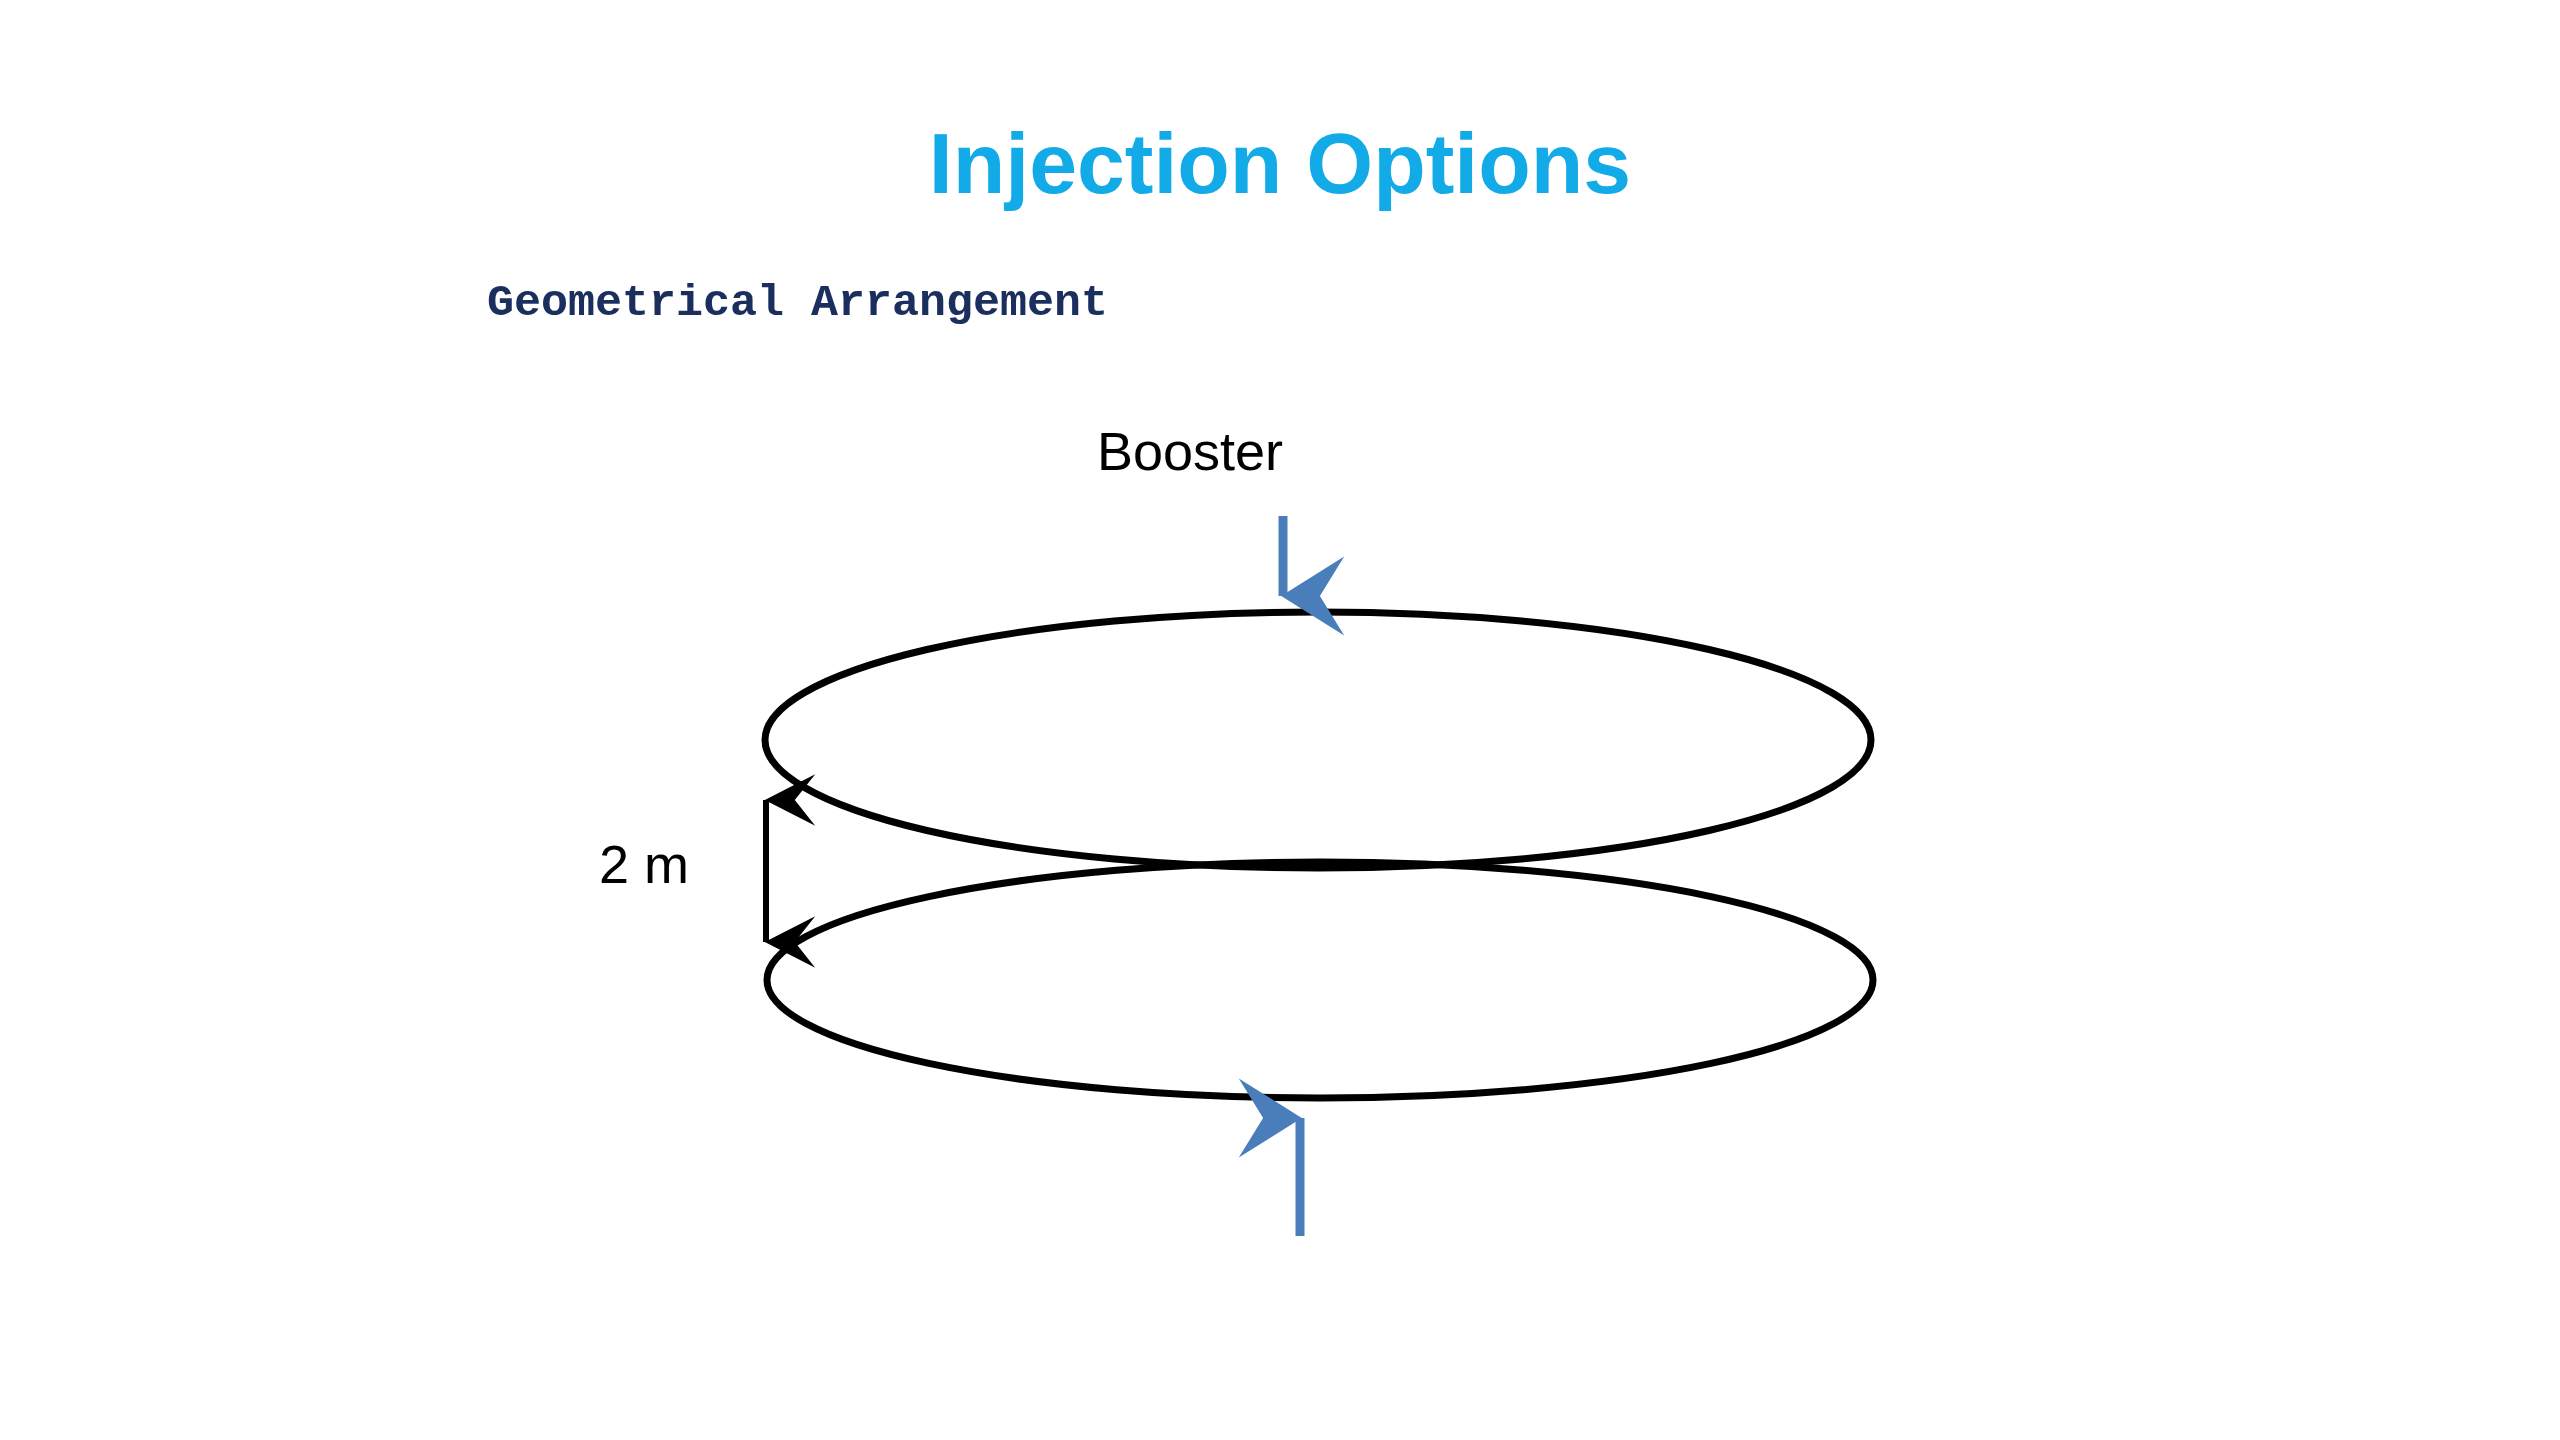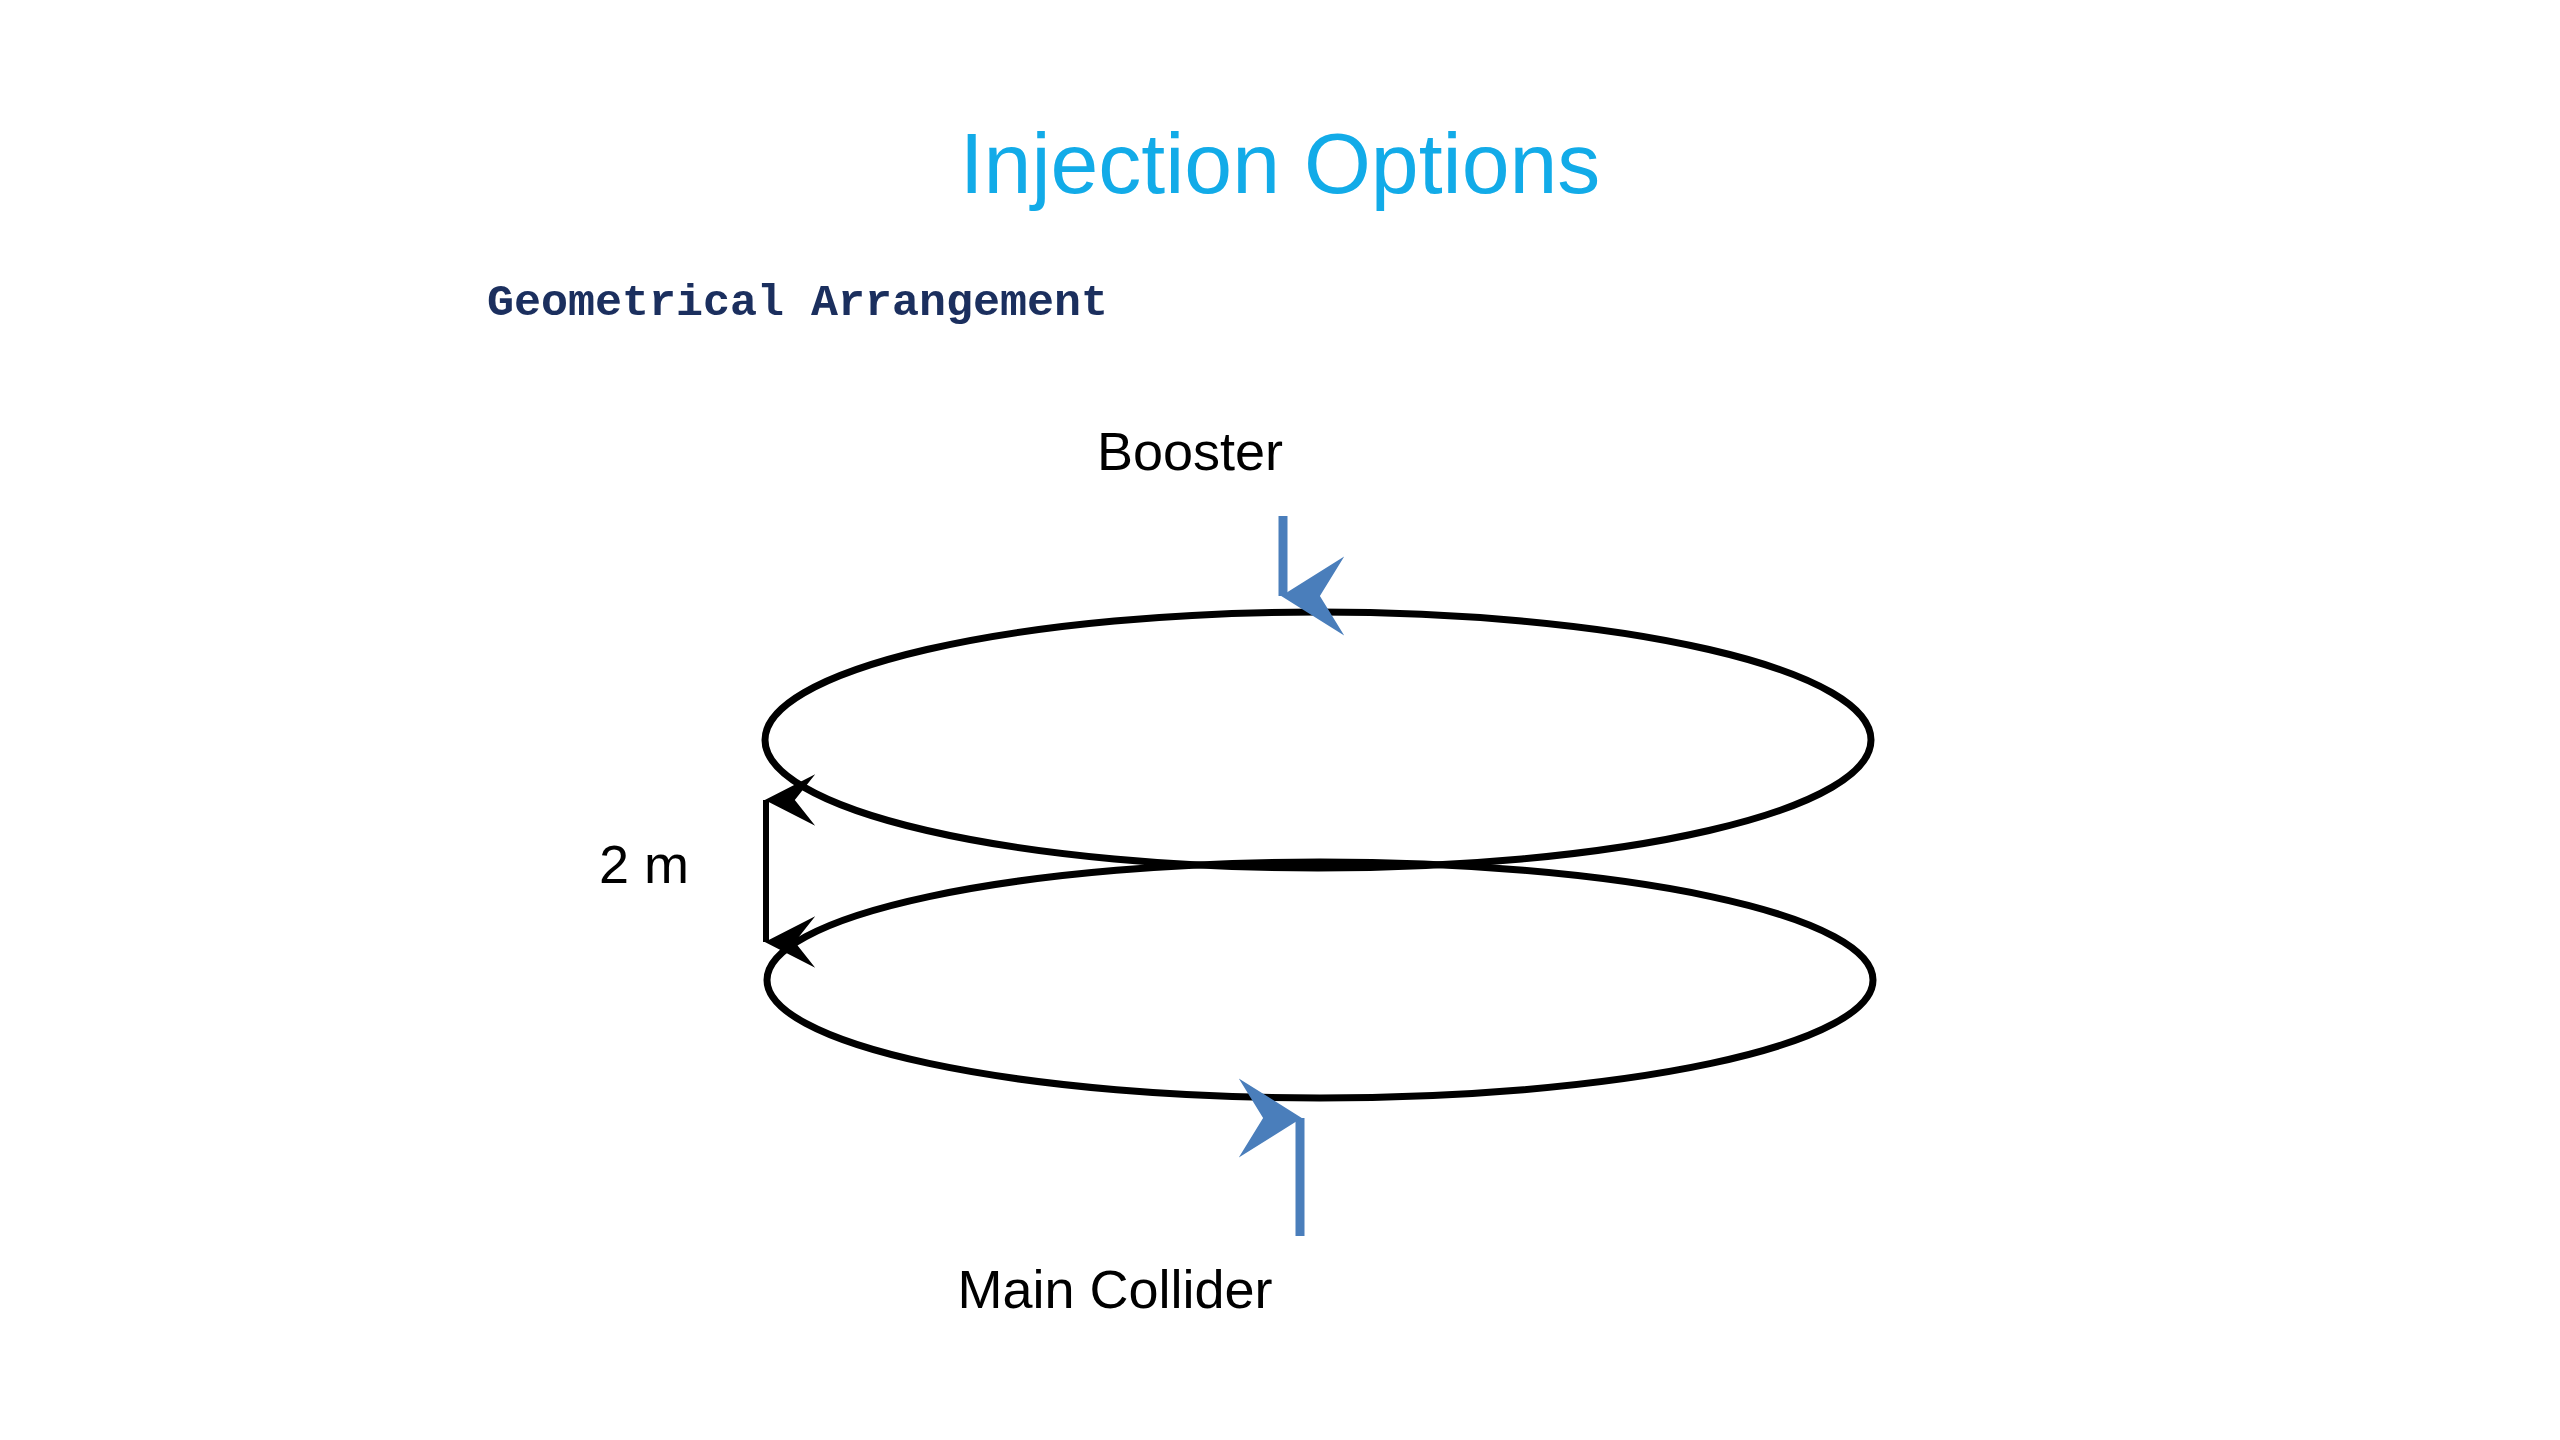--- a/index.html
+++ b/index.html
@@ -26,21 +26,21 @@
 
   
   #slide-title {
     position: absolute;
     left: 0;
     top: 118px;
     width: 2560px;
     text-align: center;
     font-family: "Liberation Sans", sans-serif;
     font-size: 86px;
-    font-weight: 400;
+    font-weight: 700;
     line-height: 1.05;
     color: #12ABE8;
     letter-spacing: 0px;
     white-space: nowrap;
   }
 
   
   #section-heading {
     position: absolute;
     left: 487px;
@@ -130,15 +130,14 @@
 
     <line x1="1300" y1="1236" x2="1300" y2="1118" stroke="#4A7EBB" stroke-width="9" marker-end="url(#accent-head-up)"></line>
 
     <line x1="766" y1="800" x2="766" y2="942" stroke="#000000" stroke-width="6" marker-start="url(#dim-head)" marker-end="url(#dim-head)"></line>
   </svg>
 
   <div class="diagram-label" id="label-booster">Booster</div>
 
   <div class="diagram-label" id="label-distance">2 m</div>
 
-  <div class="diagram-label" id="label-main-collider">Main Collider</div>
 
 </div>
 
 </body></html>

